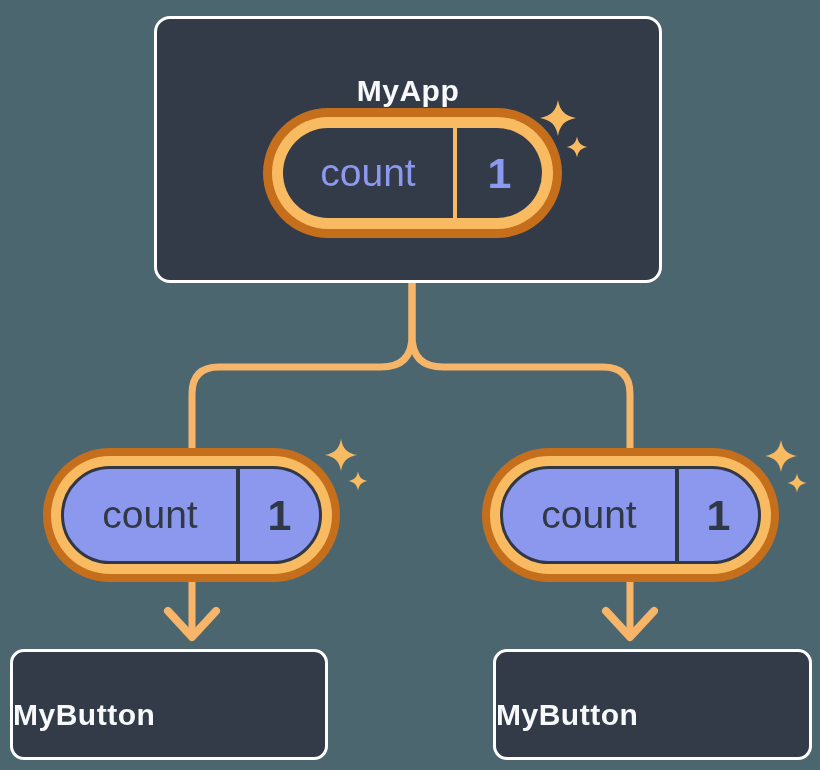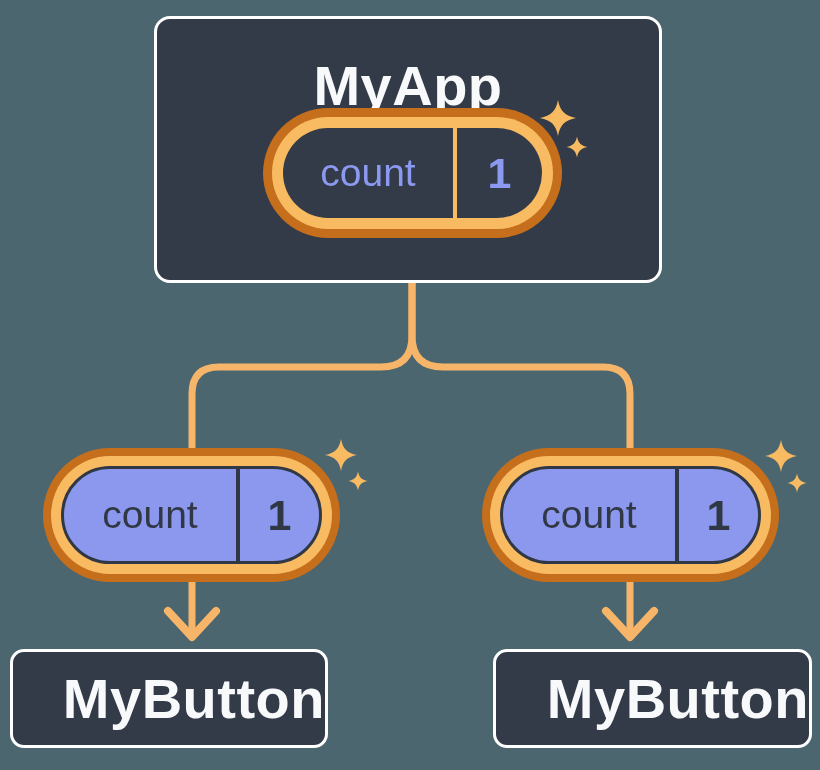--- a/index.html
+++ b/index.html
@@ -46,30 +46,31 @@
     stroke: none;
   }
   .node {
     position: absolute;
     background: var(--node-fill);
     border: 3px solid var(--node-border);
     border-radius: 16px;
   }
   .node-label {
     color: var(--node-text);
-    font-size: 56px;
+    font-size: 30px;
     font-weight: 600;
     letter-spacing: 0.5px;
     text-align: center;
     white-space: nowrap;
+    margin-top: 21px;
   }
   .node--myapp { left: 154px; top: 16px; width: 508px; height: 267px; }
   .node--myapp .node-label { position: absolute; left: 0; right: 0; top: 34px; }
-  .node--button { top: 649px; height: 99px; border-radius: 14px;
-    display: flex; align-items: center; justify-content: flex-end; }
+  .node--button { top: 649px; height: 111px; border-radius: 14px;
+    display: flex; align-items: center; justify-content: flex-start; }
   .node--button-left  { left: 10px;  width: 318px; }
   .node--button-right { left: 493px; width: 319px; }
 
   
   .pill {
     position: absolute;
     background: var(--ring-outer);
     border-radius: 999px;
     padding: 9px;
   }

